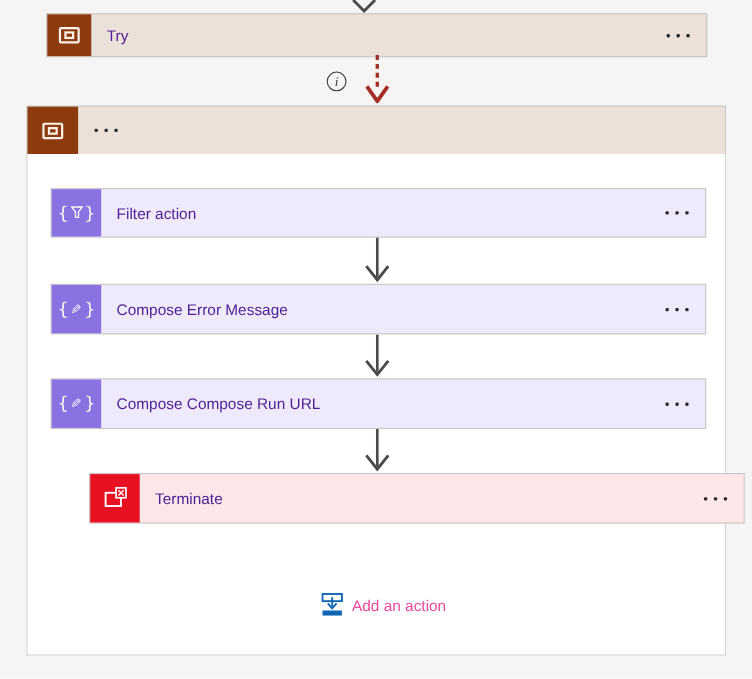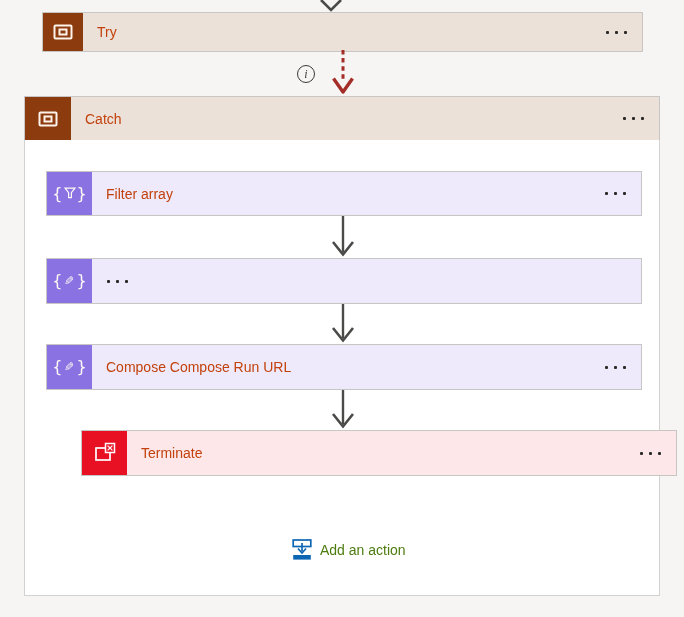--- a/index.html
+++ b/index.html
@@ -28,21 +28,21 @@
     align-items: center;
     justify-content: center;
     color: #fdf8f2;
   }
   .card-label {
     flex: 1;
     display: flex;
     align-items: center;
     padding-left: 14px;
     font-size: 14px;
-    color: #c2410c;
+    color: #4c1d95;
     white-space: nowrap;
     overflow: hidden;
   }
   .ellipsis {
     display: flex;
     align-items: center;
     gap: 6px;
     padding: 0 15px;
     cursor: pointer;
   }
@@ -115,21 +115,21 @@
   
   .add-action {
     left: 267px; top: 399px;
     display: flex;
     align-items: center;
     gap: 8px;
     cursor: pointer;
   }
   .add-action .lbl {
     font-size: 14px;
-    color: #4d7c0f;
+    color: #ec4899;
     white-space: nowrap;
   }
 </style>
 </head>
 <body>
 
 <div class="page">
 
   <svg class="abs flow-arrow" style="left:318px; top:0;" width="26" height="12" viewBox="0 0 26 12">
     <polyline points="3,0 13,10 23,0" fill="none" stroke="#4a4a48" stroke-width="2.6"></polyline>
@@ -159,61 +159,61 @@
     <polyline points="3.5,29.5 13,43 22.5,29.5" fill="none" stroke="#a42e27" stroke-width="3.4" stroke-linejoin="round"></polyline>
   </svg>
 
   <div class="card scope-hdr abs catch-hdr">
     <div class="card-icon">
       <svg width="24" height="24" viewBox="0 0 24 24">
         <rect x="3.5" y="5.5" width="17" height="13" rx="1" fill="none" stroke="#fdf3ea" stroke-width="2"></rect>
         <rect x="8.5" y="9.5" width="7" height="5" fill="none" stroke="#fdf3ea" stroke-width="2"></rect>
       </svg>
     </div>
-    <div class="card-label">Catch</div>
     <div class="ellipsis">
       <span class="dot"></span>
         <span class="dot"></span>
         <span class="dot"></span>
     </div>
   </div>
 
   <div class="abs scope-body">
 
     <div class="card abs inner-card purple-card card-filter">
       <div class="card-icon">
         <span class="braces">
             <span>{</span>
             <svg width="12" height="13" viewBox="0 0 12 13">
               <path d="M1.2,1.2 h9.6 l-3.4,4.4 v5 h-2.8 v-5 z" fill="none" stroke="#fdf8f2" stroke-width="1.2"></path>
             </svg>
             <span>}</span>
           </span>
       </div>
-      <div class="card-label">Filter array</div>
+      <div class="card-label">Filter action</div>
       <div class="ellipsis">
         <span class="dot"></span>
           <span class="dot"></span>
           <span class="dot"></span>
       </div>
     </div>
 
     <svg class="abs flow-arrow" style="left:306px; top:76px;" width="24" height="42" viewBox="0 0 24 42">
       <line x1="12" y1="0" x2="12" y2="36" stroke="#4a4a48" stroke-width="2.4"></line>
       <polyline points="2,26 12,38.5 22,26" fill="none" stroke="#4a4a48" stroke-width="2.6"></polyline>
     </svg>
 
     <div class="card abs inner-card purple-card card-compose1">
       <div class="card-icon">
         <span class="braces">
             <span>{</span>
             <span class="pencil">✎</span>
             <span>}</span>
           </span>
       </div>
+      <div class="card-label">Compose Error Message</div>
       <div class="ellipsis">
         <span class="dot"></span>
           <span class="dot"></span>
           <span class="dot"></span>
       </div>
     </div>
 
     <svg class="abs flow-arrow" style="left:306px; top:164px;" width="24" height="40" viewBox="0 0 24 40">
       <line x1="12" y1="0" x2="12" y2="34" stroke="#4a4a48" stroke-width="2.4"></line>
       <polyline points="2,24 12,36.5 22,24" fill="none" stroke="#4a4a48" stroke-width="2.6"></polyline>

